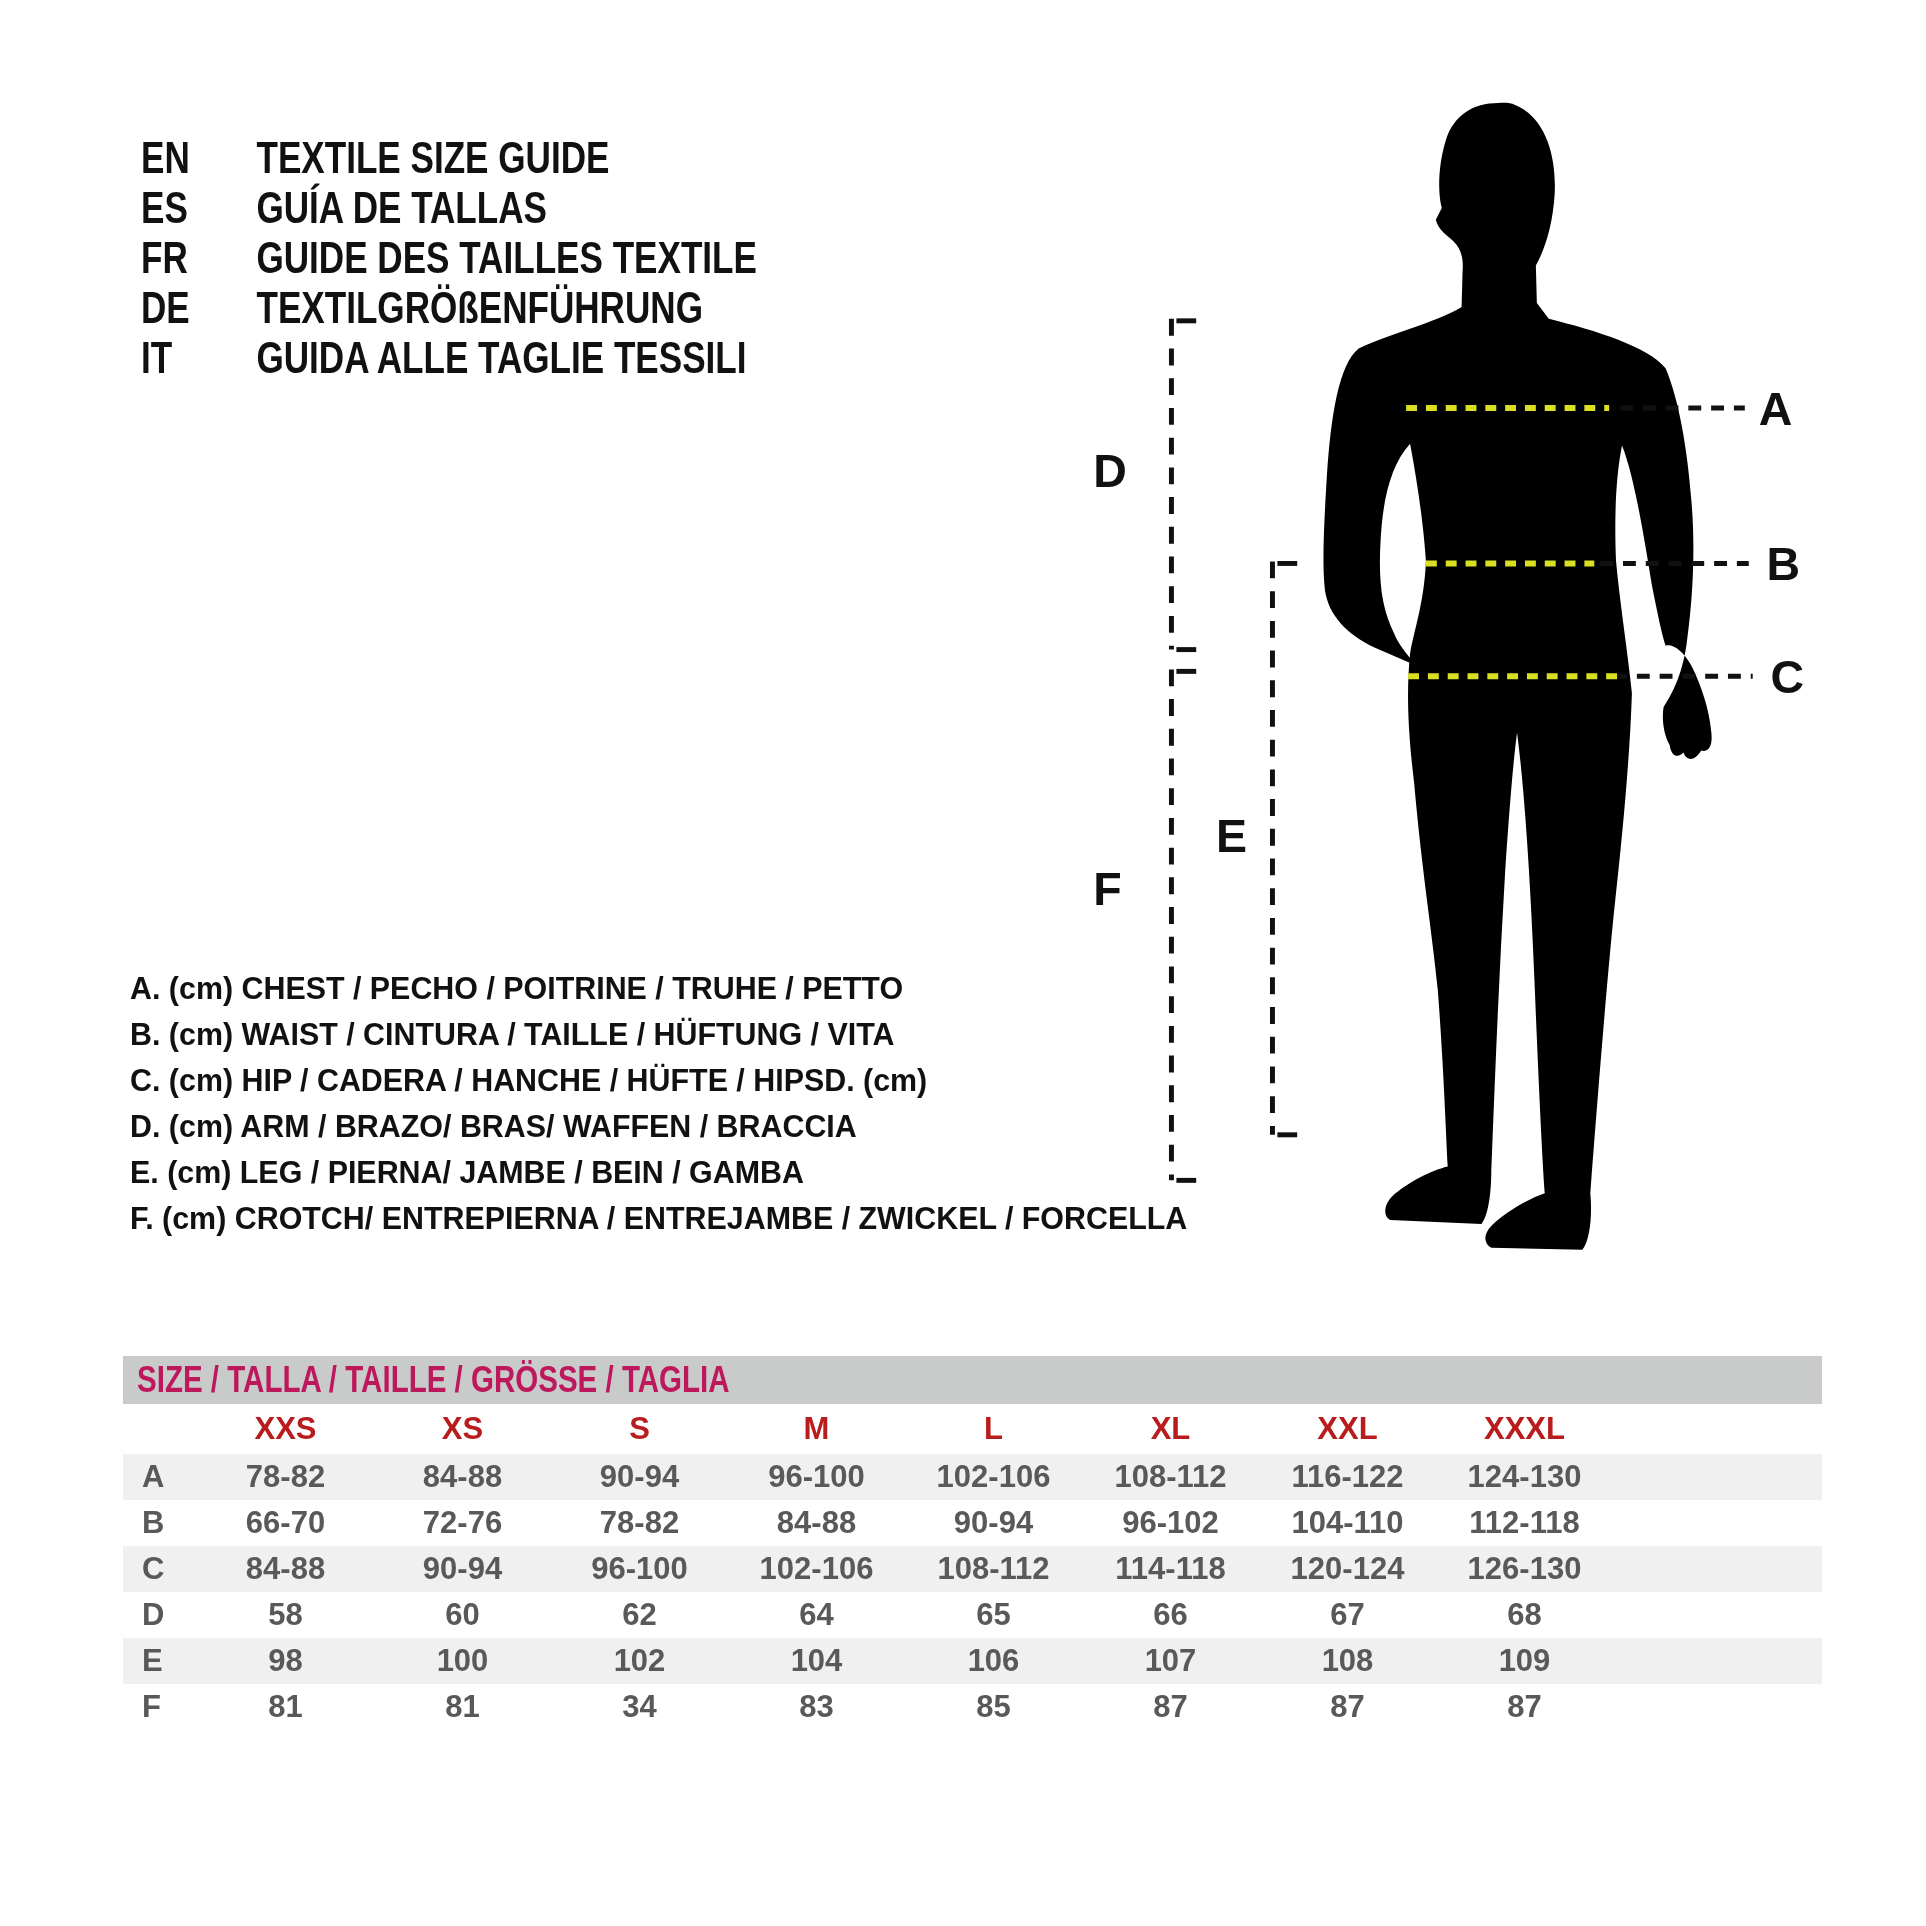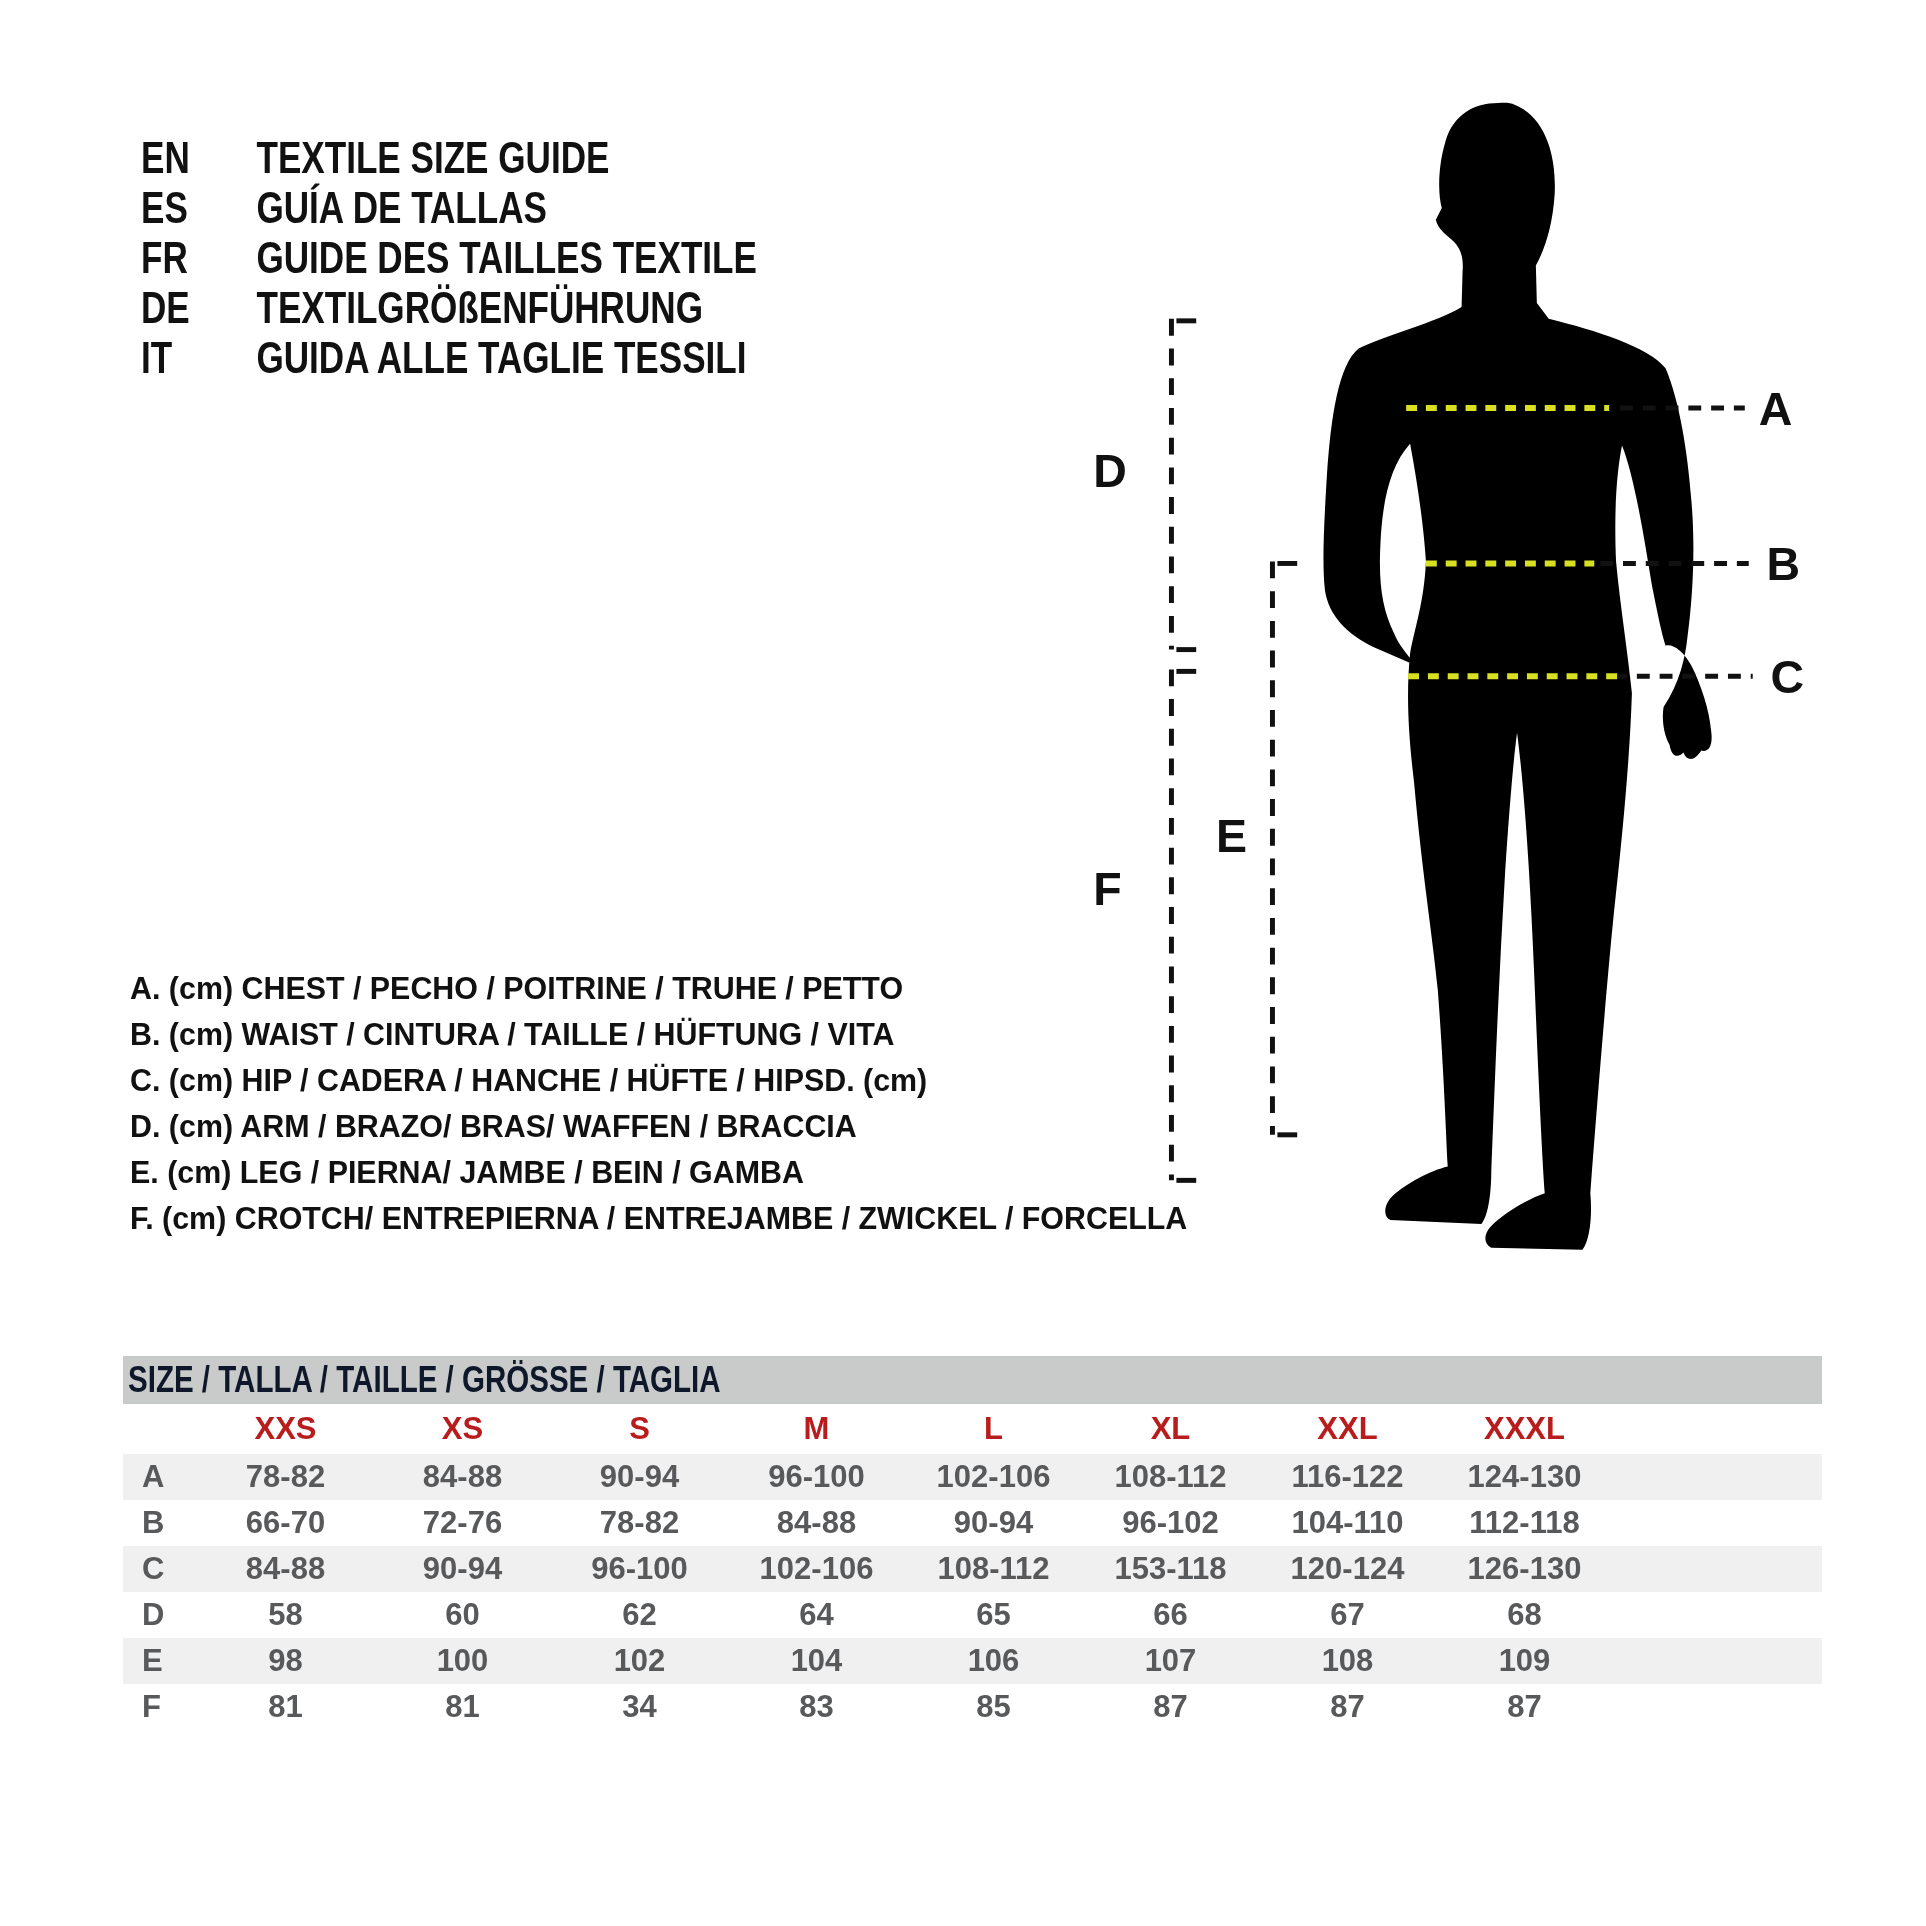--- a/index.html
+++ b/index.html
@@ -36,23 +36,23 @@
     position:absolute;left:142px;top:1276px;
     height:46px;line-height:46px;
     font-size:32px;font-weight:700;white-space:nowrap;color:#111111;
   }
   
   .size-table{
     position:absolute;left:123px;top:1356px;width:1699px;
   }
   .table-title-bar{
     height:48px;line-height:48px;
-    background:#c9caca;color:#0f172a;
+    background:#c9caca;color:#be185d;
     font-size:36px;font-weight:700;white-space:nowrap;
-    padding-left:5px;
+    padding-left:14px;
   }
   .table-title-bar span{
     display:inline-block;
     transform:scaleX(0.82);transform-origin:left center;
   }
   .tbl-grid-row{
     display:grid;
     grid-template-columns:74px repeat(8,177px) 1fr;
     align-items:center;
   }
@@ -241,21 +241,21 @@
       <div></div>
     </div>
 
     <div class="tbl-grid-row data-row shaded">
       <div class="cell row-label">C</div>
       <div class="cell">84-88</div>
       <div class="cell">90-94</div>
       <div class="cell">96-100</div>
       <div class="cell">102-106</div>
       <div class="cell">108-112</div>
-      <div class="cell">153-118</div>
+      <div class="cell">114-118</div>
       <div class="cell">120-124</div>
       <div class="cell">126-130</div>
       <div></div>
     </div>
 
     <div class="tbl-grid-row data-row">
       <div class="cell row-label">D</div>
       <div class="cell">58</div>
       <div class="cell">60</div>
       <div class="cell">62</div>

